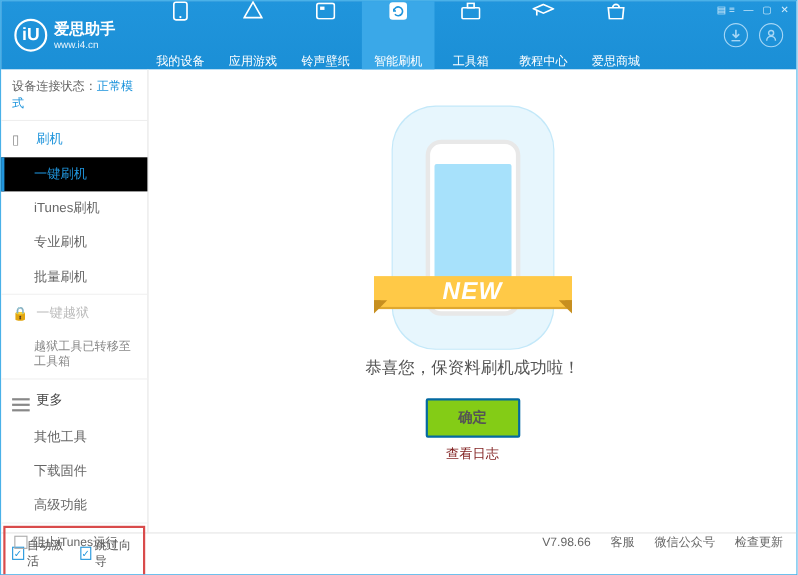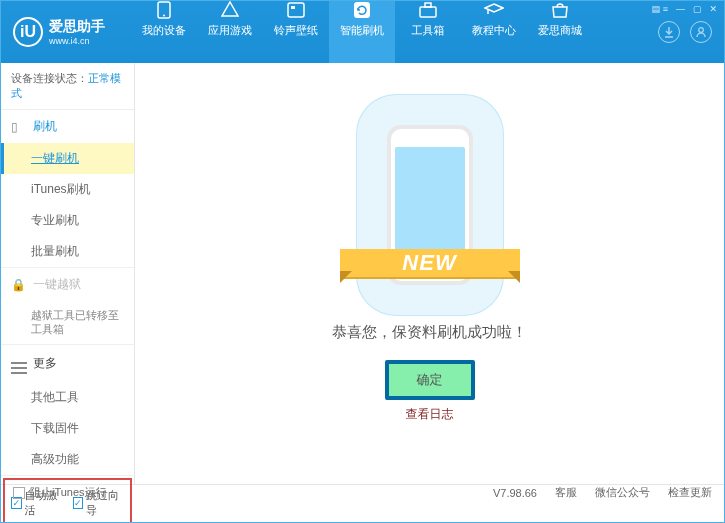--- a/index.html
+++ b/index.html
@@ -4,52 +4,52 @@
 <style>
 * { margin: 0; padding: 0; box-sizing: border-box; font-family: "Microsoft YaHei", sans-serif; }
 body { width: 725px; height: 523px; background: #fff; border: 1px solid #4ab1e8; overflow: hidden; font-size: 12px; }
 .header { height: 62px; background: linear-gradient(#2095dc, #1b8fd6); color: #fff; display: flex; align-items: center; }
 .logo-area { width: 130px; display: flex; align-items: center; padding-left: 12px; }
 .logo-circle { width: 30px; height: 30px; border: 2px solid #fff; border-radius: 50%; display: flex; align-items: center; justify-content: center; font-weight: bold; font-size: 16px; }
 .logo-text { margin-left: 6px; }
 .logo-title { font-size: 14px; font-weight: bold; }
 .logo-sub { font-size: 9px; opacity: .9; }
 .nav { flex: 1; display: flex; height: 100%; }
-.nav-item { width: 66px; display: flex; flex-direction: column; align-items: center; justify-content: flex-start; cursor: pointer; font-size: 11px; position: relative; }
+.nav-item { width: 66px; display: flex; flex-direction: column; align-items: center; justify-content: space-between; cursor: pointer; font-size: 11px; position: relative; }
 .nav-item.active { background: #3aa8e8; }
 .nav-icon { width: 20px; height: 18px; margin-bottom: 4px; display: flex; align-items: center; justify-content: center; }
 .header-right { display: flex; align-items: center; padding-right: 12px; gap: 10px; }
 .circ-btn { width: 22px; height: 22px; border: 1.5px solid #a5d6f5; border-radius: 50%; display: flex; align-items: center; justify-content: center; cursor: pointer; }
 .win-ctrls { position: absolute; top: 4px; right: 8px; display: flex; gap: 8px; font-size: 9px; color: #d3ecfb; }
 .win-ctrls span { cursor: pointer; }
 .body-area { display: flex; height: 421px; }
 .sidebar { width: 134px; border-right: 1px solid #e5e5e5; display: flex; flex-direction: column; }
 .conn-status { padding: 8px 10px; font-size: 11px; color: #666; border-bottom: 1px solid #eee; }
 .conn-status .normal { color: #2095dc; }
 .side-section { border-bottom: 1px solid #f0f0f0; }
 .side-header { display: flex; align-items: center; padding: 8px 10px; font-size: 12px; color: #444; cursor: pointer; }
 .side-header .icn { width: 16px; margin-right: 6px; color: #888; }
 .side-header.blue { color: #2095dc; }
 .side-sub { padding: 7px 10px 7px 30px; font-size: 12px; color: #666; cursor: pointer; }
-.side-sub.active { background: #fef9c3; color: #2095dc; border-left: 3px solid #2095dc; padding-left: 27px; text-decoration: underline; }
+.side-sub.active { background: #000000; color: #2095dc; border-left: 3px solid #2095dc; padding-left: 27px; }
 .side-sub.small { font-size: 11px; line-height: 1.3; color: #888; }
 .side-opts { padding: 8px 6px; border: 2px solid #d94b4b; margin: 2px; display: flex; gap: 10px; font-size: 11px; color: #555; }
 .chk { display: flex; align-items: center; gap: 3px; cursor: pointer; }
 .chk .box { width: 12px; height: 12px; border: 1px solid #2095dc; display: flex; align-items: center; justify-content: center; color: #2095dc; font-size: 9px; }
 .main { flex: 1; display: flex; flex-direction: column; align-items: center; justify-content: center; position: relative; }
 .phone-illus { width: 150px; height: 180px; position: relative; margin-bottom: 18px; }
 .phone-body { position: absolute; left: 32px; top: 0; width: 86px; height: 160px; background: #fff; border: 4px solid #e8e8e8; border-radius: 14px; box-shadow: 0 0 0 30px #e7f6fd, 0 0 0 31px #c3e8f9; }
 .phone-screen { position: absolute; top: 18px; left: 4px; right: 4px; bottom: 22px; background: #a7e1fb; border-radius: 2px; }
 .phone-btn { position: absolute; bottom: 6px; left: 50%; width: 12px; height: 12px; margin-left: -6px; border: 2px solid #d6d6d6; border-radius: 50%; }
 .ribbon { position: absolute; bottom: 28px; left: -15px; right: -15px; height: 28px; background: #ffc947; display: flex; align-items: center; justify-content: center; color: #fff; font-weight: bold; font-size: 22px; letter-spacing: 1px; font-style: italic; box-shadow: 0 2px 0 #e0a82f; }
 .ribbon::before, .ribbon::after { content: ""; position: absolute; bottom: -6px; border: 6px solid transparent; }
 .ribbon::before { left: 0; border-left-color: #c78f1f; border-top-color: #c78f1f; }
 .ribbon::after { right: 0; border-right-color: #c78f1f; border-top-color: #c78f1f; }
 .success-msg { font-size: 15px; color: #555; margin-bottom: 18px; }
-.ok-btn { padding: 7px 28px; border: 4px solid #0369a1; background: #86efac; color: #555; font-size: 13px; cursor: pointer; border-radius: 2px; }
+.ok-btn { padding: 7px 28px; border: 2px solid #0369a1; background: #84cc16; color: #555; font-size: 13px; cursor: pointer; border-radius: 2px; font-weight: bold; }
 .view-log { margin-top: 6px; font-size: 12px; color: #7f1d1d; cursor: pointer; }
 .footer { height: 36px; border-top: 1px solid #e5e5e5; display: flex; align-items: flex-start; padding: 0 12px; font-size: 11px; color: #666; justify-content: space-between; }
 .footer-left { display: flex; align-items: center; gap: 5px; }
 .footer-right { display: flex; align-items: center; gap: 18px; }
 .footer-right span { cursor: pointer; }
 .chk2 { width: 12px; height: 12px; border: 1px solid #aaa; display: inline-block; }
 .bars { width: 16px; height: 12px; display: flex; flex-direction: column; justify-content: space-between; }
 .bars div { height: 2px; background: #fff; }
 svg { display: block; }
 </style>

